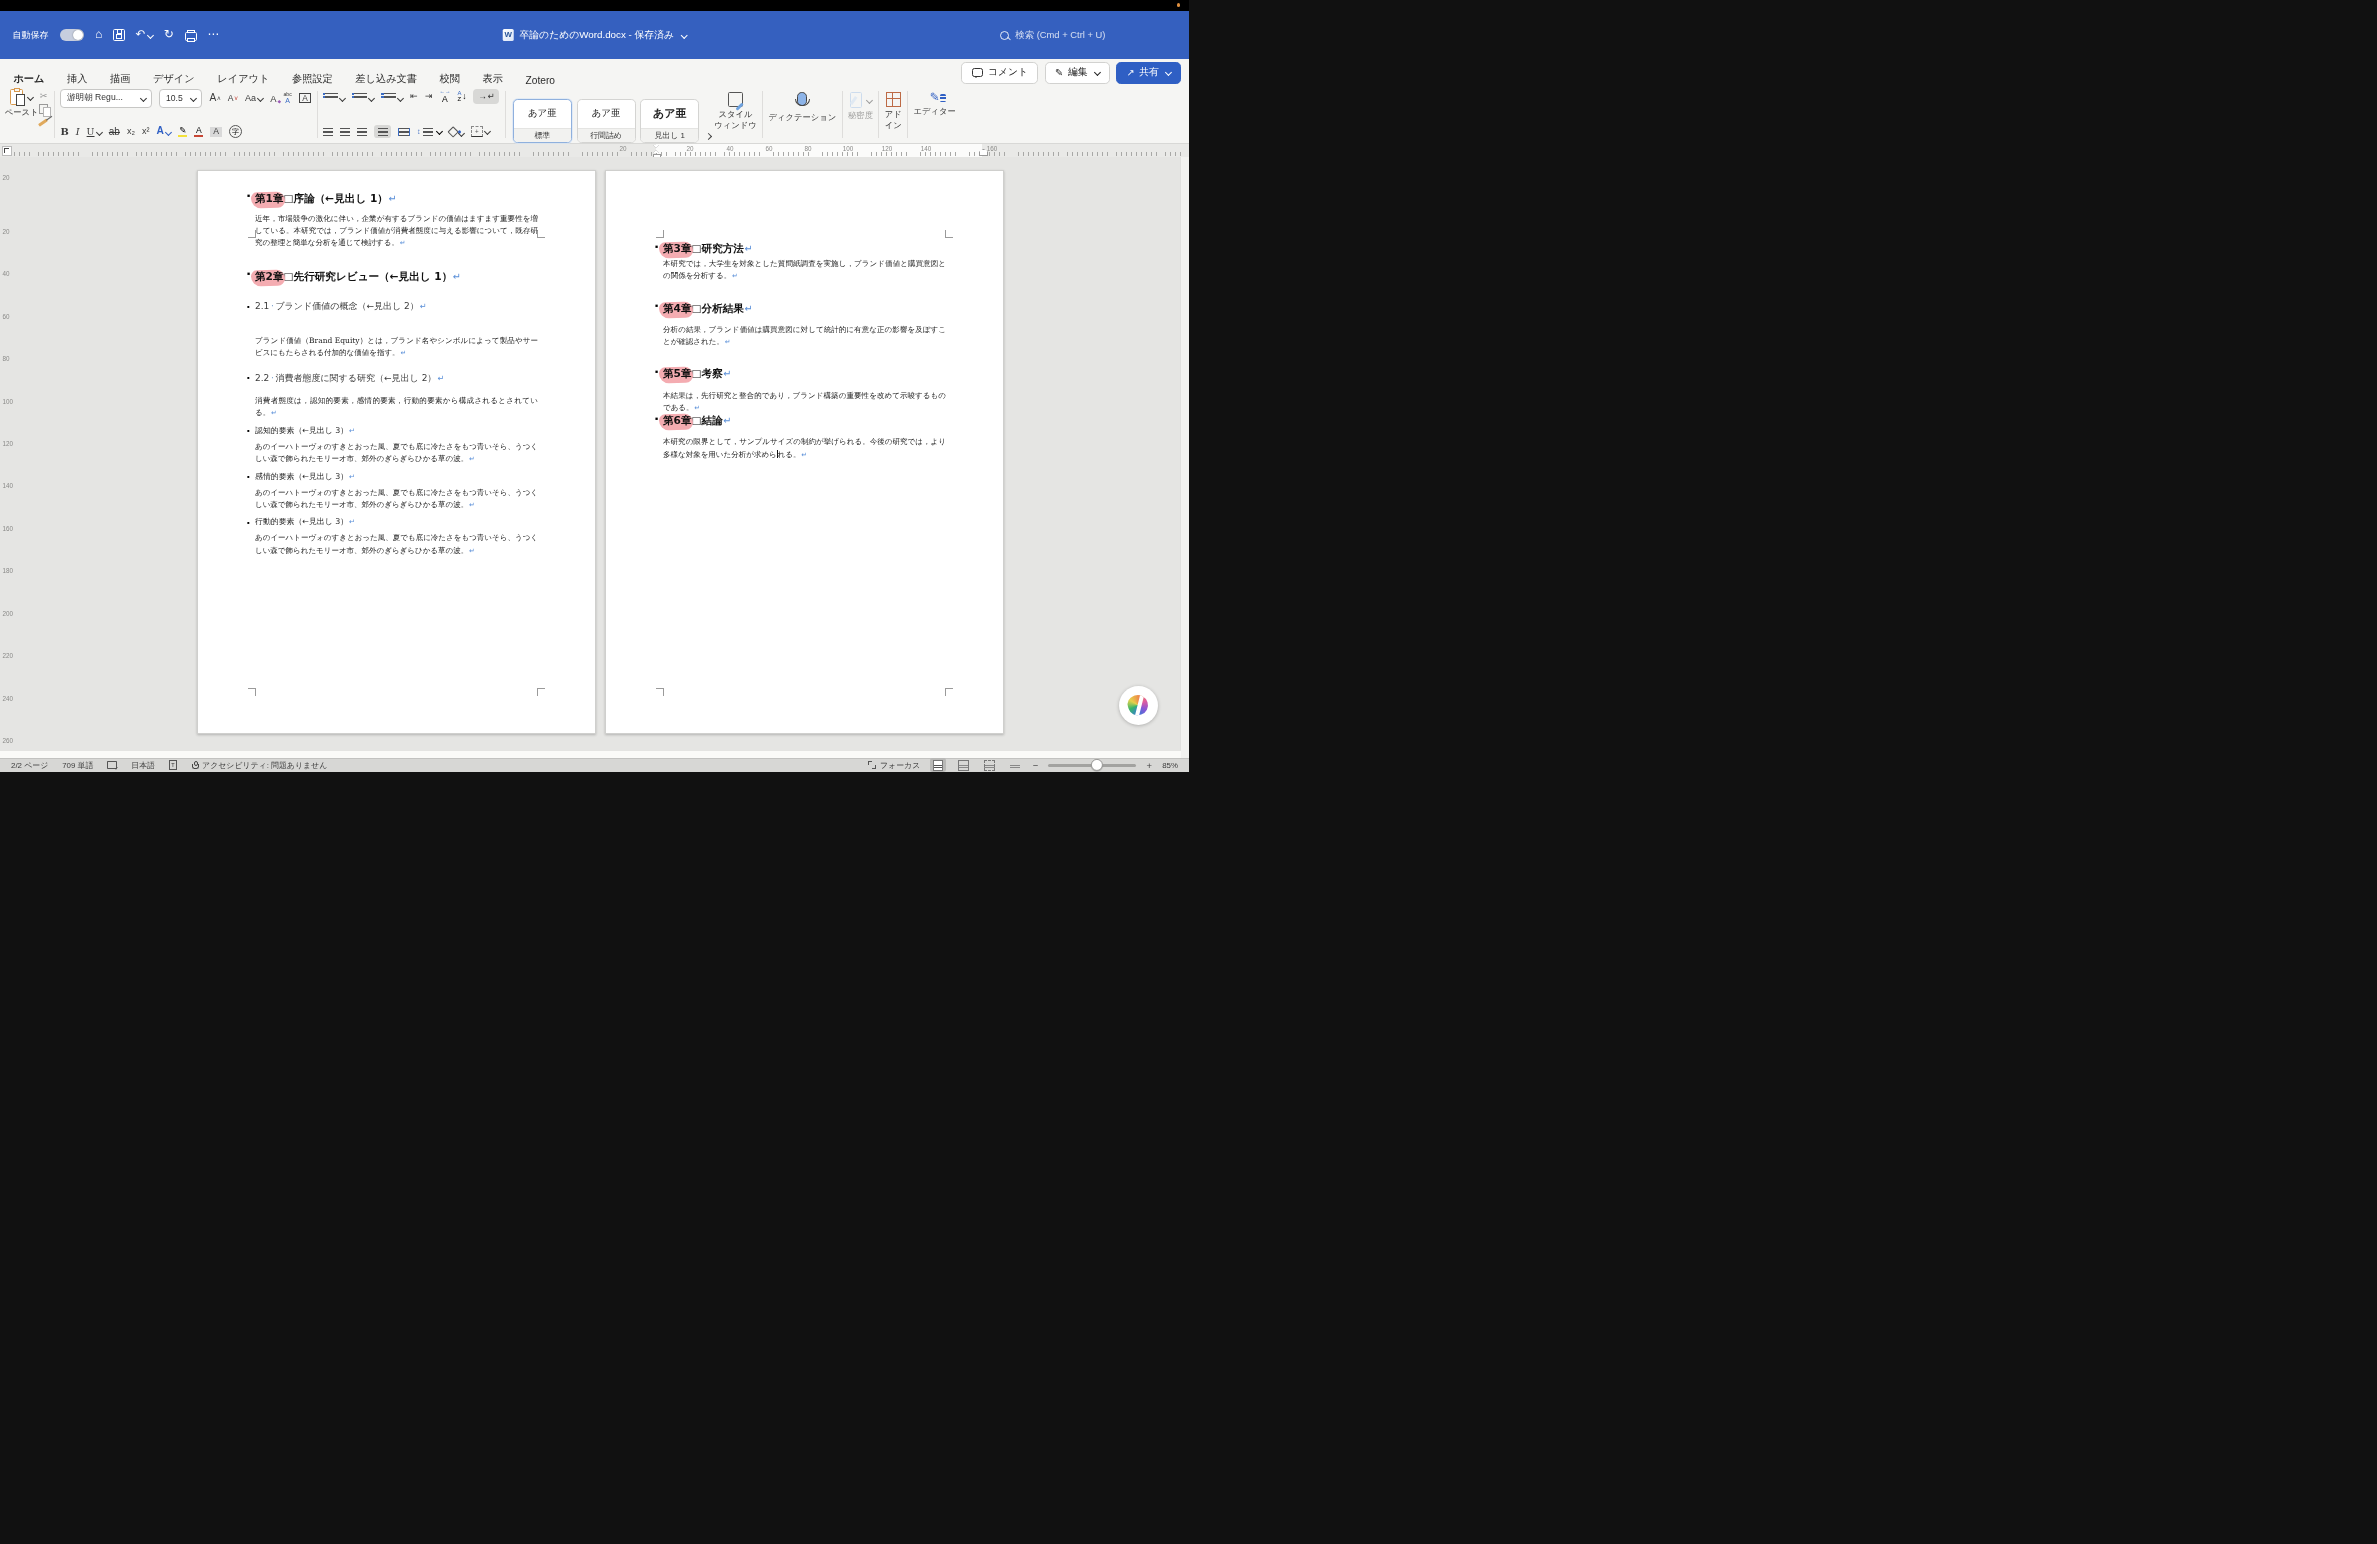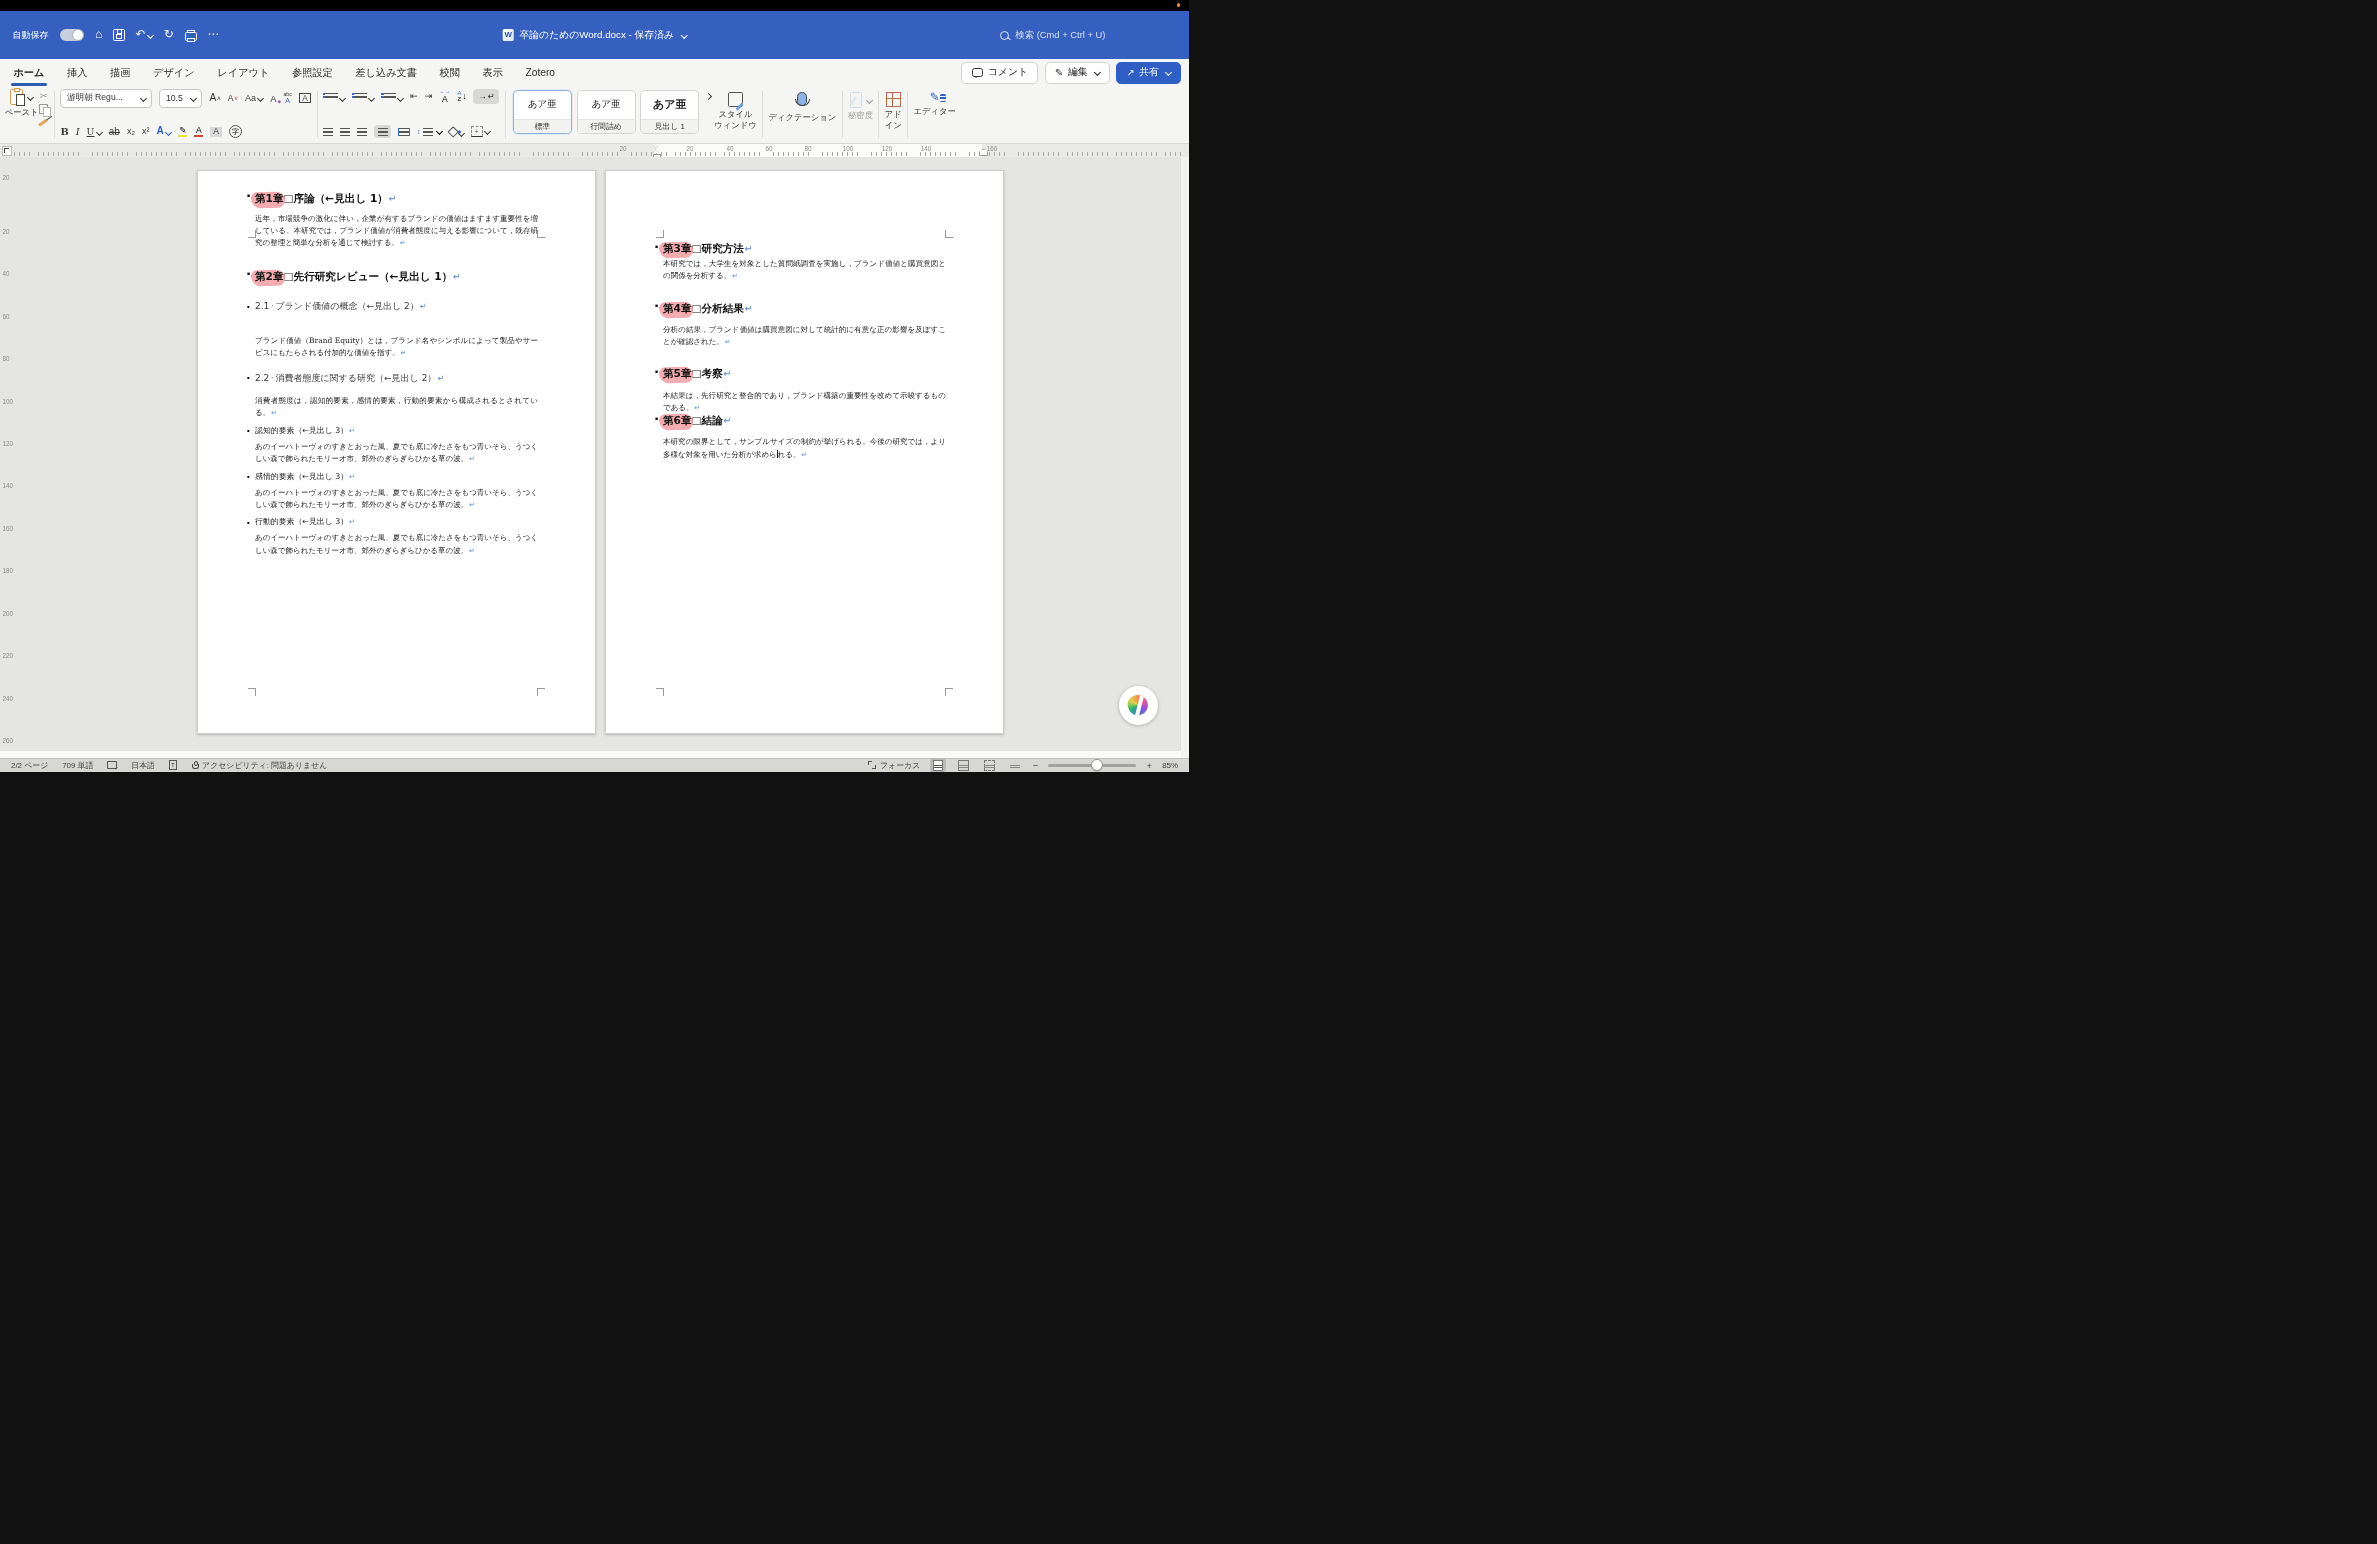--- a/index.html
+++ b/index.html
@@ -24,21 +24,21 @@
   .tb-center{position:absolute;left:50%;top:0;height:100%;transform:translateX(-50%);display:flex;align-items:center;gap:5.5px;font-size:9.8px;white-space:nowrap;}
   .word-badge{width:11.8px;height:11.8px;border-radius:1.6px;background:linear-gradient(135deg,#ffffff,#d9e4f8);color:#2b579a;font-weight:bold;font-size:7.9px;display:flex;align-items:center;justify-content:center;}
   .word-badge::before{content:"W";}
   .tb-search{position:absolute;left:1000px;top:0;height:100%;display:flex;align-items:center;gap:6.3px;color:rgba(255,255,255,.8);font-size:9.4px;cursor:text;}
   .ic-search{width:7px;height:7px;border:1.2px solid rgba(255,255,255,.85);border-radius:50%;position:relative;}
   .ic-search::after{content:"";position:absolute;width:3.9px;height:1.2px;background:rgba(255,255,255,.85);transform:rotate(45deg);right:-3.1px;bottom:-0.8px;}
   .chev{display:inline-block;width:3.9px;height:3.9px;border-right:1.1px solid currentColor;border-bottom:1.1px solid currentColor;transform:rotate(45deg);margin-left:2.4px;vertical-align:1.6px;}
   .chev.r{transform:rotate(-45deg);}
   
   .tabrow{position:absolute;top:59px;left:0;right:0;height:27px;background:#f5f5f3;}
-  .tabs{position:absolute;left:12.6px;top:0;height:100%;display:flex;align-items:center;gap:21px;font-size:10.2px;color:#2b2b2b;}
+  .tabs{position:absolute;left:12.6px;top:0;height:100%;display:flex;align-items:flex-end;gap:21px;font-size:10.2px;color:#2b2b2b;}
   .tab{position:relative;cursor:pointer;padding:0 0.8px;}
   .tab.active{font-weight:bold;}
   .tab.active::after{content:"";position:absolute;left:-1.6px;right:-1.6px;bottom:-6.3px;height:2.8px;border-radius:1.6px;background:#2b5cad;}
   .tr-actions{position:absolute;right:7.9px;top:3.1px;display:flex;gap:6.3px;}
   .pill{height:19.7px;display:flex;align-items:center;gap:4.7px;padding:0 9.4px;border:0.8px solid #d2d2d0;background:#fff;border-radius:4.7px;font-size:9.8px;color:#222;cursor:pointer;}
   .pill.share{background:#2f5fc4;border-color:#2f5fc4;color:#fff;}
   .ic-bubble{width:9.4px;height:7px;border:1.1px solid #333;border-radius:2.4px;position:relative;}
   .ic-bubble::after{content:"";position:absolute;left:1.6px;bottom:-3.1px;border:2.4px solid transparent;border-top-color:#333;}
   .ic-share-arrow{font-size:9.4px;line-height:1;}
   
@@ -89,21 +89,21 @@
   .sort-ic{display:inline-flex;align-items:center;line-height:1;}
   .sort-ic .az{display:inline-flex;flex-direction:column;font-size:5.9px;line-height:1.1;}
   .sort-ic .az .a{color:#3b6cc4;}
   .sort-ic .dn{font-size:8.6px;margin-left:0.8px;}
   .bucket{width:6.3px;height:6.3px;border:1px solid #555;transform:rotate(45deg);border-radius:0.8px;position:relative;}
   .bucket::after{content:"";position:absolute;right:-3.1px;top:-3.1px;width:3.1px;height:3.1px;border-radius:50%;background:#2f5fc4;}
   .borders-ic{width:9.4px;height:9.4px;border:0.8px dashed #888;display:inline-flex;align-items:center;justify-content:center;font-size:6.3px;color:#555;border-bottom:1.3px solid #333;}
   .lnsp{display:inline-flex;align-items:center;gap:1.6px;}
   .lnsp .ud{font-size:7.9px;color:#3b6cc4;}
   
-  .gallery{display:flex;align-items:flex-start;gap:4.7px;padding:3.9px 3.1px 0 1.6px;}
+  .gallery{display:flex;align-items:flex-end;gap:4.7px;padding:3.9px 3.1px 0 1.6px;}
   .card{width:57px;height:42px;background:#fff;border:0.8px solid #d4d4d2;border-radius:4.7px;overflow:hidden;display:flex;flex-direction:column;cursor:pointer;}
   .card.selected{border:1.3px solid #8fb0dd;box-shadow:0 0 0 0.8px #dce7f5;}
   .card .prev{flex:1;display:flex;align-items:center;justify-content:center;font-family:"DejaVu Serif",serif;font-size:9.4px;color:#222;}
   .card.h1p .prev{font-family:"DejaVu Sans",sans-serif;font-weight:bold;font-size:11px;}
   .card .nm{height:13.4px;background:#f2f2f0;border-top:0.8px solid #e4e4e2;font-size:7.9px;display:flex;align-items:center;justify-content:center;color:#333;}
   .gal-more{color:#444;cursor:pointer;}
   .ic-stylewin{width:12.6px;height:12.6px;border:1.2px solid #555;border-radius:1.6px;position:relative;}
   .ic-stylewin::after{content:"";position:absolute;right:-3.1px;bottom:-1.6px;width:9.4px;height:2.8px;border-radius:1.6px;background:#6fa3e0;transform:rotate(-45deg);}
   .ic-mic{width:7.9px;height:11.8px;border:1.2px solid #444;border-radius:4.7px;background:#8db4e8;position:relative;margin-bottom:3.1px;}
   .ic-mic::after{content:"";position:absolute;left:-3.5px;top:5.5px;width:12.6px;height:6.3px;border:1.2px solid #444;border-top:none;border-radius:0 0 7px 7px;}

